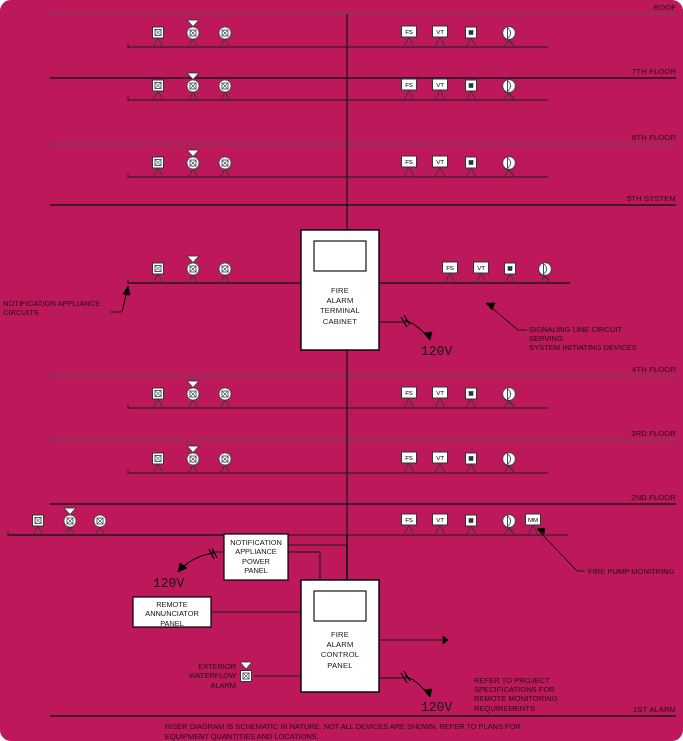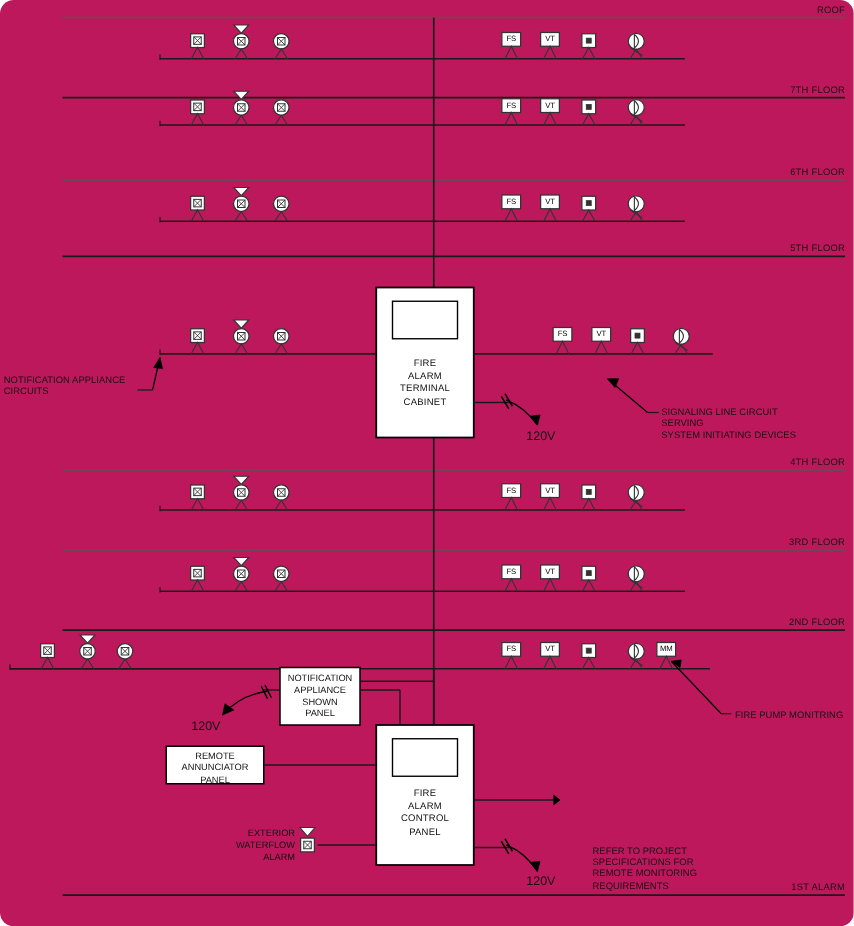--- a/index.html
+++ b/index.html
@@ -45,23 +45,24 @@
   .box-text{
     position:absolute;
     font-size:7.4px;
     line-height:9.4px;
     text-align:center;
     white-space:pre-line;
     color:#111;
   }
   .volt{
     position:absolute;
-    font-size:10px;
+    font-size:13px;
     color:#111;
     white-space:nowrap;
+    font-family:Liberation Mono, monospace;
   }
   .devlabel{
     position:absolute;
     font-size:5.6px;
     font-family:"Liberation Sans", sans-serif;
     color:#000;
     text-align:center;
     line-height:1;
     letter-spacing:-0.2px;
   }
@@ -357,21 +358,21 @@
         <line x1="243" y1="673" x2="249" y2="679" stroke="#333333" stroke-width="0.7"></line>
         <line x1="249" y1="673" x2="243" y2="679" stroke="#333333" stroke-width="0.7"></line>
         <path d="M 240 662 L 252 662 L 246 669 Z" fill="#fff" stroke="#333333" stroke-width="0.9"></path>
       </g>
   </svg>
 
   <div id="labels-layer">
       <div class="floor-label" style="top: 3px; right: 7px; width: 120px;">ROOF</div>
       <div class="floor-label" style="top: 67px; right: 7px; width: 120px;">7TH FLOOR</div>
       <div class="floor-label" style="top: 133px; right: 7px; width: 120px;">6TH FLOOR</div>
-      <div class="floor-label" style="top: 194px; right: 7px; width: 120px;">5TH FLOOR</div>
+      <div class="floor-label" style="top: 194px; right: 7px; width: 120px;">5TH SYSTEM</div>
       <div class="floor-label" style="top: 365px; right: 7px; width: 120px;">4TH FLOOR</div>
       <div class="floor-label" style="top: 429px; right: 7px; width: 120px;">3RD FLOOR</div>
       <div class="floor-label" style="top: 493px; right: 7px; width: 120px;">2ND FLOOR</div>
       <div class="floor-label" style="top: 705px; right: 7px; width: 120px;">1ST ALARM</div>
       <div class="devlabel" style="left: 401.5px; top: 29px; width: 15px; font-size: 6.2px;">FS</div>
       <div class="devlabel" style="left: 432.5px; top: 29px; width: 15px; font-size: 6.2px;">VT</div>
       <div class="devlabel" style="left: 401.5px; top: 82px; width: 15px; font-size: 6.2px;">FS</div>
       <div class="devlabel" style="left: 432.5px; top: 82px; width: 15px; font-size: 6.2px;">VT</div>
       <div class="devlabel" style="left: 401.5px; top: 159px; width: 15px; font-size: 6.2px;">FS</div>
       <div class="devlabel" style="left: 432.5px; top: 159px; width: 15px; font-size: 6.2px;">VT</div>
@@ -387,21 +388,21 @@
       <div class="panel-text" style="left: 301px; top: 286px; width: 78px;">FIRE
 ALARM
 TERMINAL
 CABINET</div>
       <div class="panel-text" style="left: 301px; top: 630px; width: 78px;">FIRE
 ALARM
 CONTROL
 PANEL</div>
       <div class="box-text" style="left: 225px; top: 538px; width: 62px;">NOTIFICATION
 APPLIANCE
-SHOWN
+POWER
 PANEL</div>
       <div class="box-text" style="left: 134px; top: 600px; width: 76px; text-align: center;">REMOTE
 ANNUNCIATOR
 PANEL</div>
       <div class="volt" style="left: 421px; top: 344px;">120V</div>
       <div class="volt" style="left: 153px; top: 576px;">120V</div>
       <div class="box-text" style="left: 168px; top: 662px; width: 68px; text-align: right;">EXTERIOR
 WATERFLOW
 ALARM</div>
       <div class="note" style="left: 474px; top: 632px; margin-top: 44px;">REFER TO PROJECT
@@ -410,14 +411,16 @@
 REQUIREMENTS</div>
       <div class="volt" style="left: 421px; top: 700px;">120V</div>
       <div class="note" style="left: 3px; top: 299px; width: 108px; text-align: left;">NOTIFICATION APPLIANCE
 CIRCUITS</div>
       <div class="note" style="left: 529px; top: 325px;">SIGNALING LINE CIRCUIT
 SERVING
 SYSTEM INITIATING DEVICES</div>
       <div class="note" style="left: 588px; top: 567px;">FIRE PUMP MONITRING</div>
     </div>
 
+  <div class="bottomnote" style="left:165px; top:722px;">RISER DIAGRAM IS SCHEMATIC IN NATURE.  NOT ALL DEVICES ARE SHOWN.  REFER TO PLANS FOR
+EQUIPMENT QUANTITIES AND LOCATIONS.</div>
 
 </div>
 
 </body></html>

